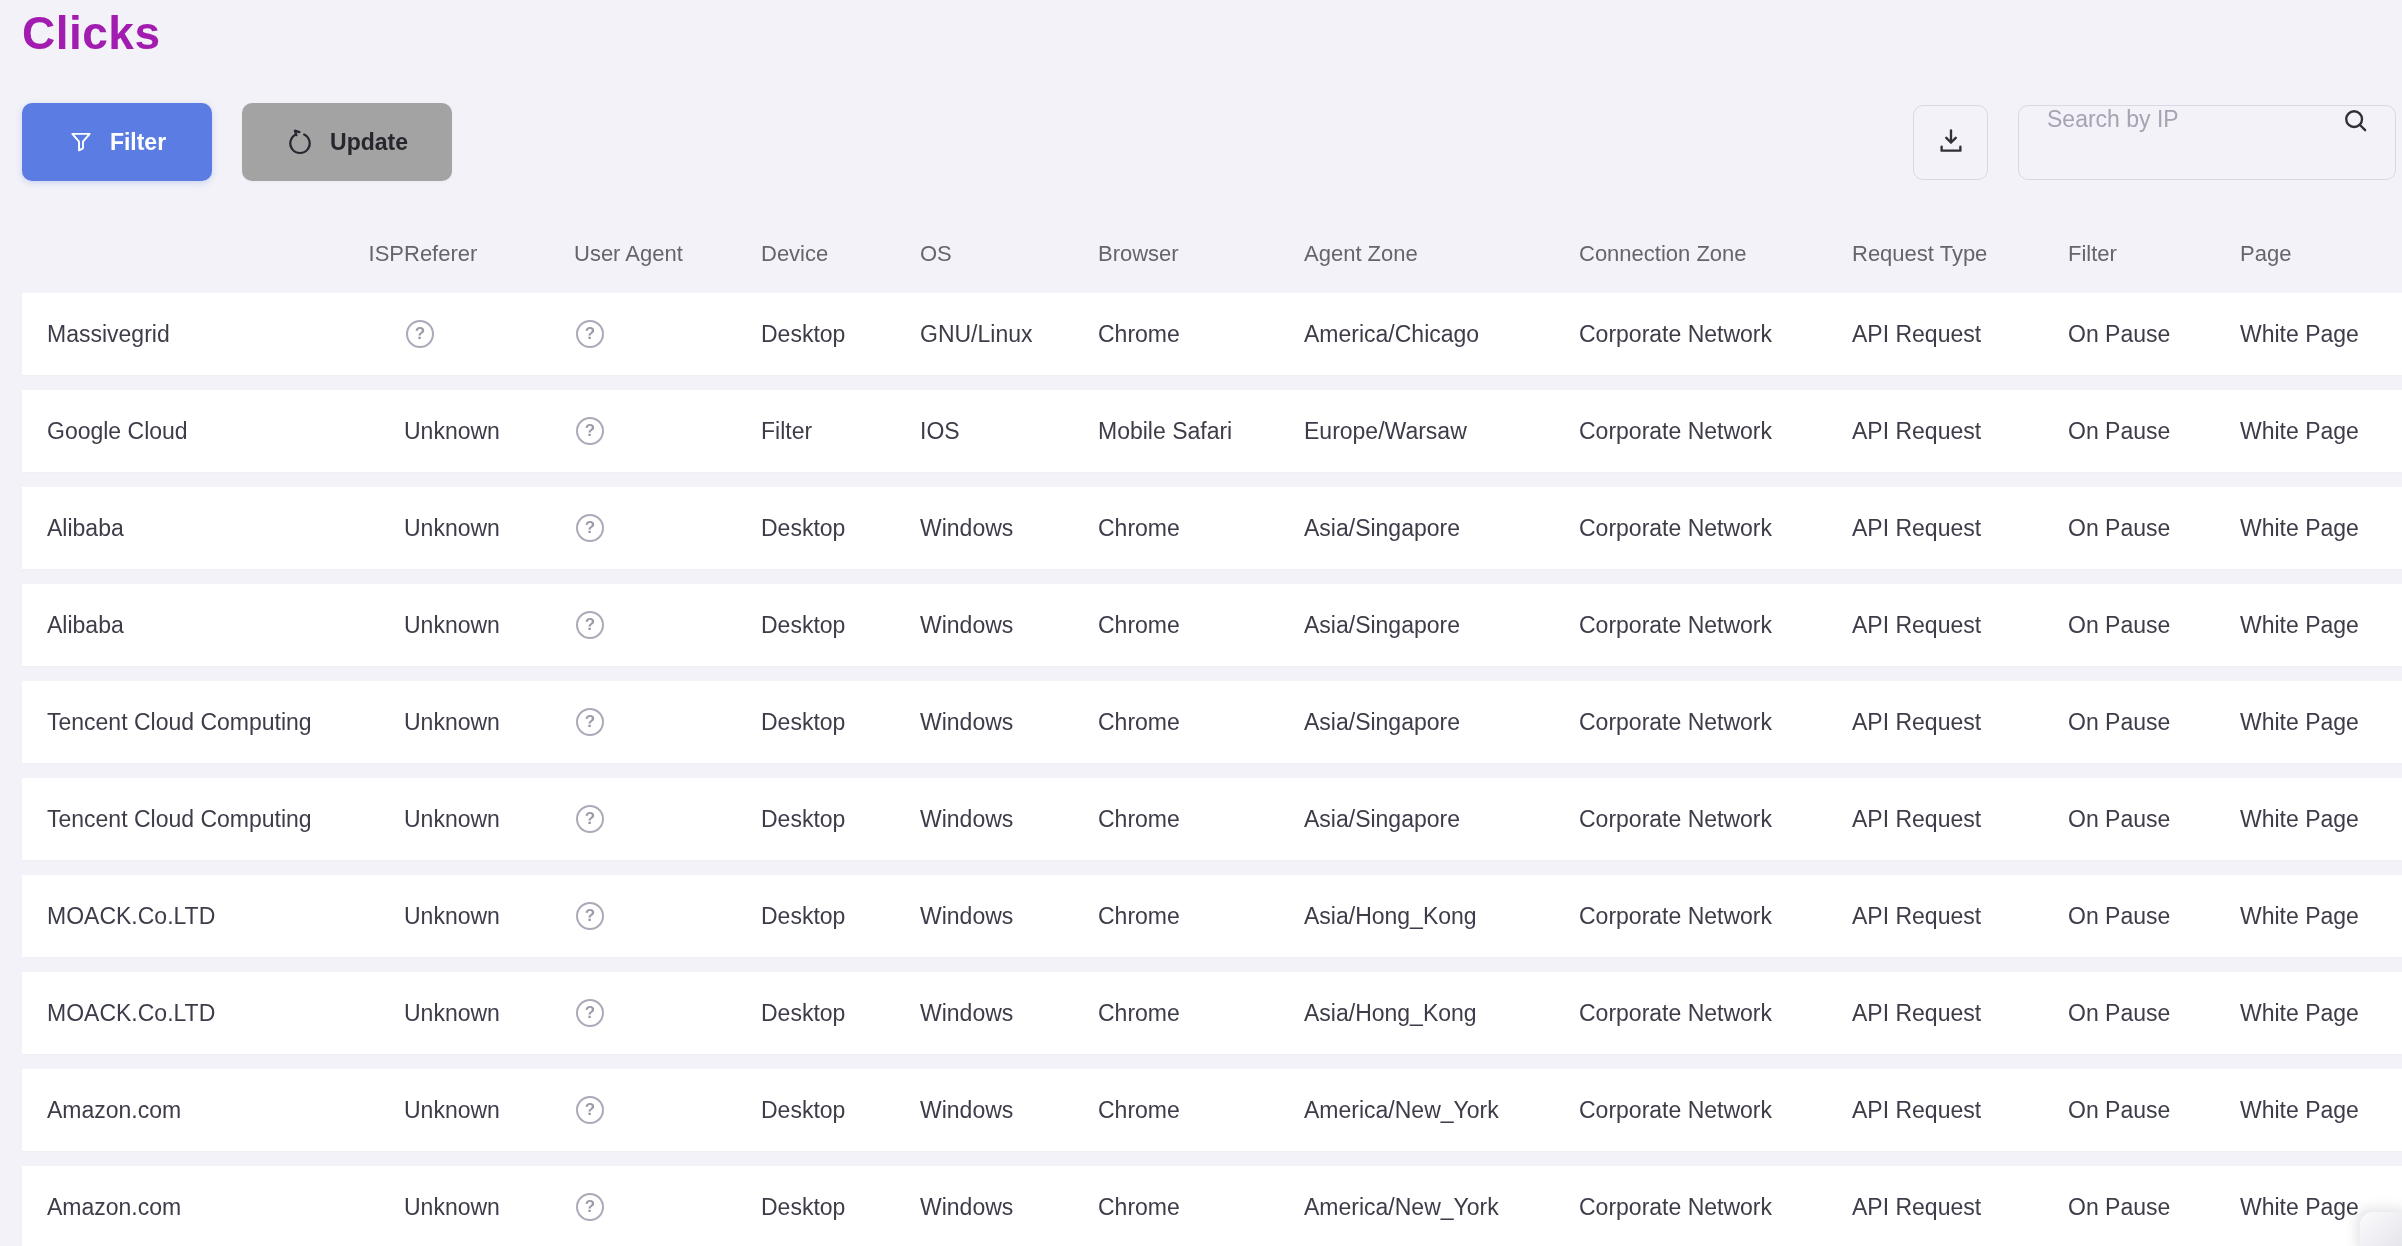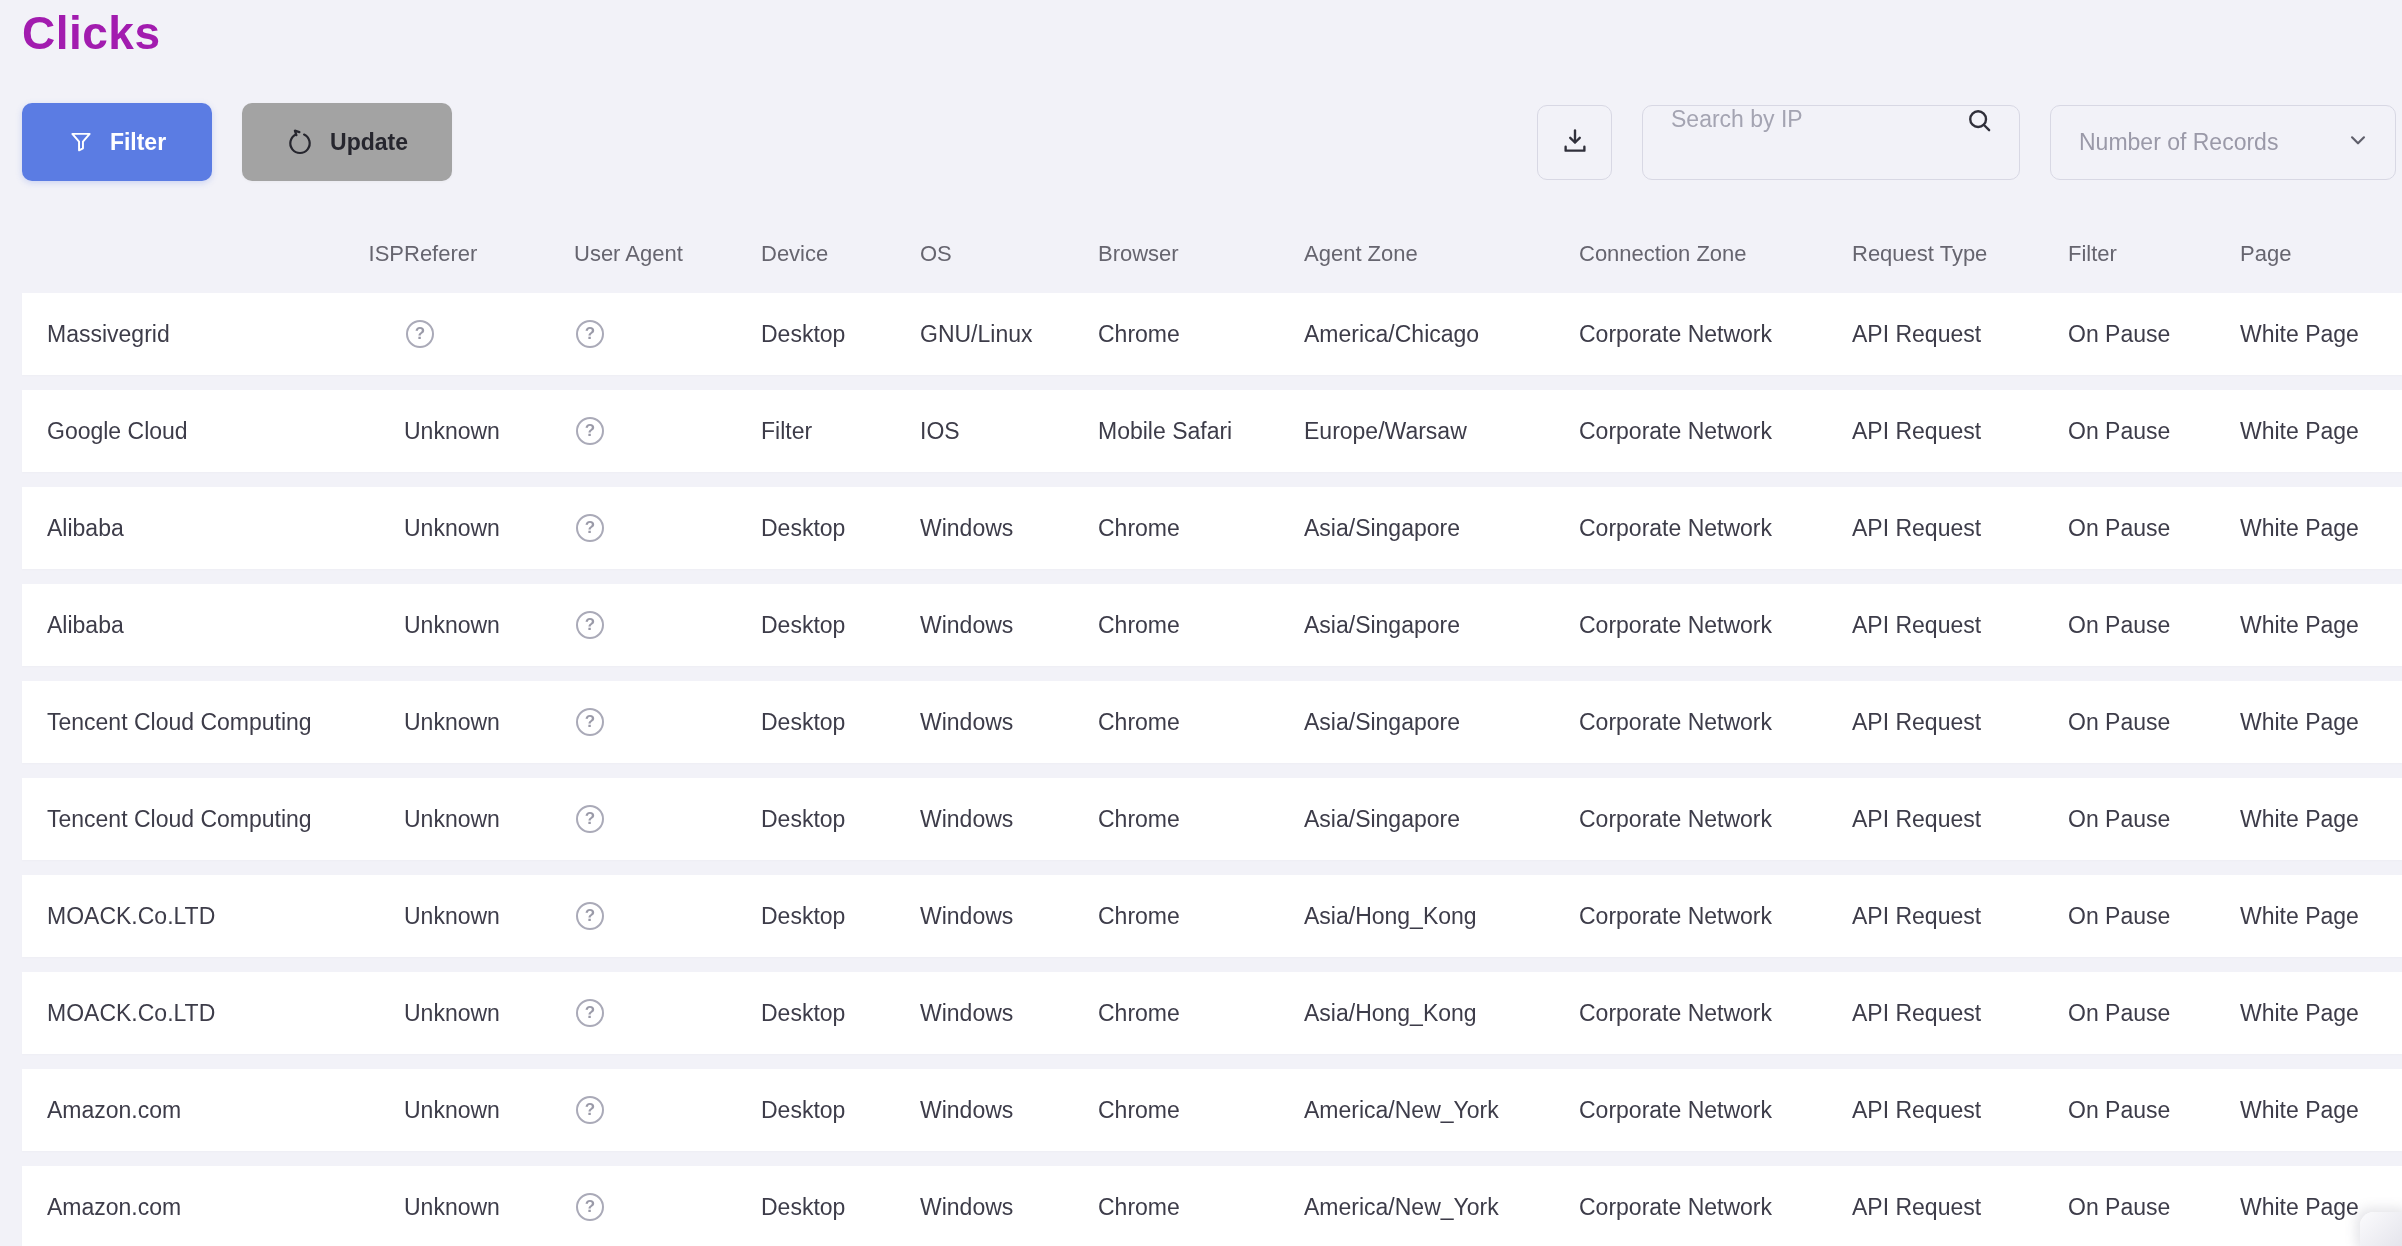--- a/index.html
+++ b/index.html
@@ -209,28 +209,20 @@
     <div class="search-box">
       <input type="text" placeholder="Search by IP" style="">
       <span class="search-glyph">
         <svg width="30" height="30" viewBox="0 0 24 24" fill="none" stroke="currentColor" stroke-width="1.9" stroke-linecap="round">
           <circle cx="10.5" cy="10.5" r="6.3"></circle>
           <path d="M15.2 15.2 L19.3 19.3"></path>
         </svg>
       </span>
     </div>
 
-    <div class="records-select">
-      <span class="label">Number of Records</span>
-      <span class="chev">
-        <svg width="26" height="26" viewBox="0 0 24 24" fill="none" stroke="currentColor" stroke-width="2" stroke-linecap="round" stroke-linejoin="round">
-          <path d="M6.5 9.5 L12 15 L17.5 9.5"></path>
-        </svg>
-      </span>
-    </div>
   </div>
 </div>
 
 <div class="thead grid">
     <div class="hcell">ISP</div>
     <div class="hcell">Referer</div>
     <div class="hcell">User Agent</div>
     <div class="hcell">Device</div>
     <div class="hcell">OS</div>
     <div class="hcell">Browser</div>

